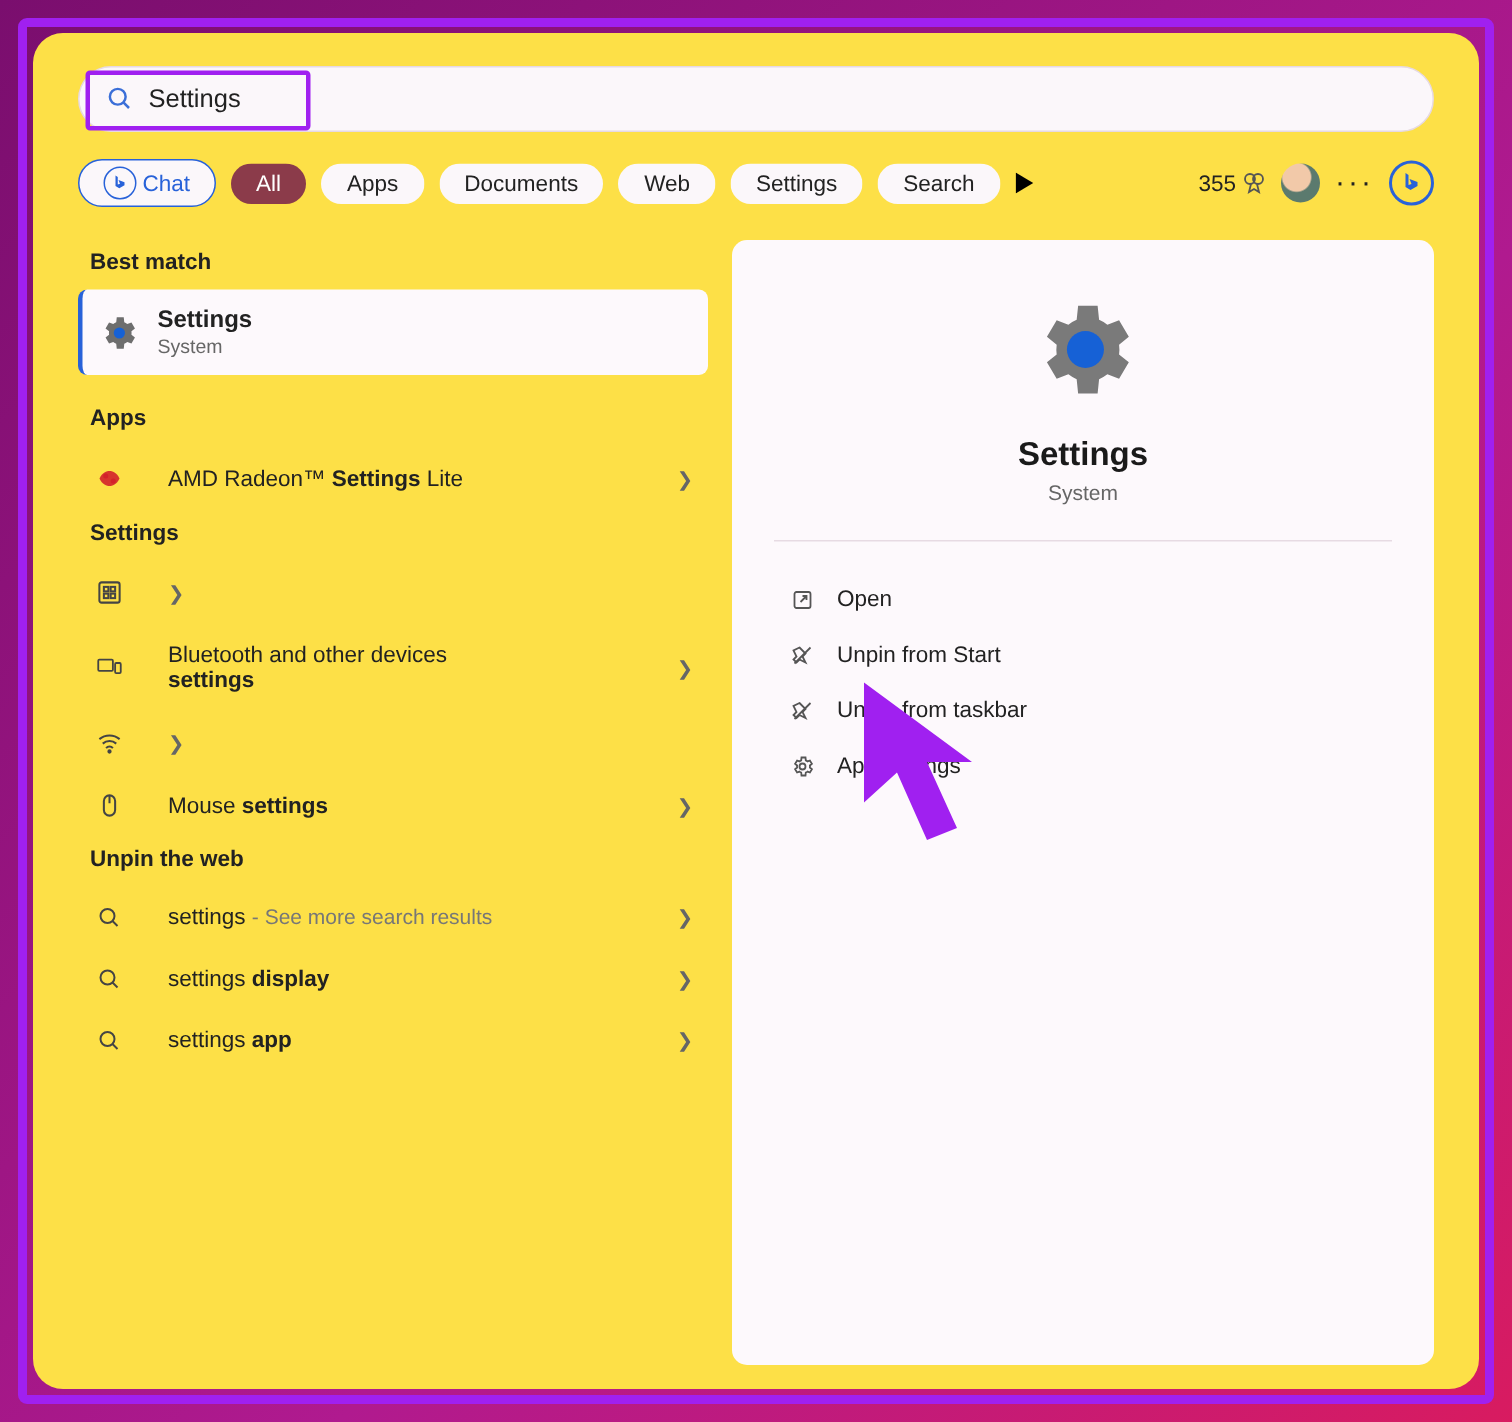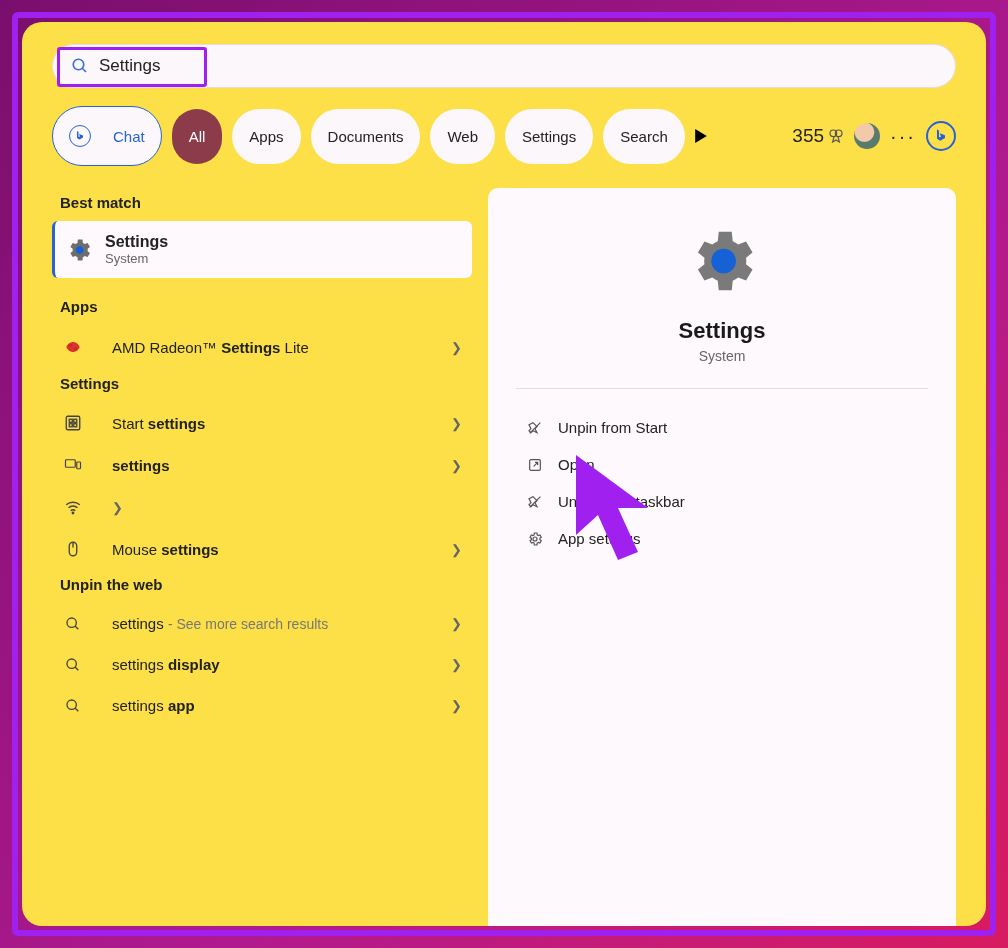--- a/index.html
+++ b/index.html
@@ -49,34 +49,34 @@
     color: #222;
     flex: 1;
   }
   .tabs-row {
     display: flex;
     align-items: center;
     gap: 10px;
     margin-bottom: 22px;
   }
   .pill {
-    padding: 18px 16px;
+    padding: 4px 16px;
     border-radius: 999px;
     background: #fbf7fa;
     font-size: 15px;
     color: #222;
     border: 1px solid transparent;
-    display: flex; align-items: center; gap: 22px;
+    display: flex; align-items: center; gap: 4px;
     cursor: pointer;
   }
   .pill.chat { border: 1px solid #2862d9; color: #2862d9; }
   .pill.all { background: #8b3b4a; color: #fff; }
   .spacer { flex: 1; }
   .play-icon { color: #000; font-size: 14px; cursor: pointer; }
-  .count { font-size: 19px; color: #222; display:flex; align-items:center; gap:4px;}
+  .count { font-size: 15px; color: #222; display:flex; align-items:center; gap:4px;}
   .badge { width: 16px; height: 16px; color:#555;}
   .avatar { width: 26px; height: 26px; border-radius: 50%; background: radial-gradient(circle at 40% 35%, #f2c9a9 0 40%, #5b7a6e 45% 100%); cursor:pointer;}
   .dots { font-size: 20px; color:#222; cursor: pointer; letter-spacing:2px;}
   .bing-icon { width: 30px; height: 30px; border-radius: 50%; border: 2px solid #2862d9; display:flex; align-items:center; justify-content:center; color:#2862d9; cursor:pointer;}
   .bing-small { width: 22px; height: 22px; border-radius:50%; border:1.5px solid #2862d9; display:flex;align-items:center;justify-content:center;color:#2862d9;}
   .columns {
     display: flex;
     gap: 16px;
     height: calc(100% - 110px);
     justify-content: center;
@@ -250,31 +250,31 @@
       <div class="list-item">
         <span class="li-icon">
               <svg width="18" height="18" viewBox="0 0 24 24" fill="none" stroke="currentColor" stroke-width="1.8">
                 <rect x="3" y="3" width="18" height="18" rx="2"></rect>
                 <rect x="7" y="7" width="4" height="4"></rect>
                 <rect x="13" y="7" width="4" height="4"></rect>
                 <rect x="7" y="13" width="4" height="4"></rect>
                 <rect x="13" y="13" width="4" height="4"></rect>
               </svg>
             </span>
-        <div class="li-label"><span>Start </span><span class="bold">settings</span></div>
         <span class="chev">❯</span>
       </div>
       <div class="list-item">
         <span class="li-icon">
               <svg width="18" height="18" viewBox="0 0 24 24" fill="none" stroke="currentColor" stroke-width="1.6">
                 <rect x="2" y="5" width="13" height="10" rx="1"></rect>
                 <rect x="17" y="8" width="5" height="9" rx="1"></rect>
               </svg>
             </span>
         <div class="li-label two-line">
+          <span>Bluetooth and other devices</span>
           <span class="bold">settings</span>
         </div>
         <span class="chev">❯</span>
       </div>
       <div class="list-item">
         <span class="li-icon">
               <svg width="18" height="18" viewBox="0 0 24 24" fill="none" stroke="currentColor" stroke-width="1.8">
                 <path d="M3 9a14 14 0 0118 0"></path>
                 <path d="M6 13a9 9 0 0112 0"></path>
                 <path d="M9 17a4 4 0 016 0"></path>
@@ -332,41 +332,41 @@
         <span class="gear-big">
           <svg viewBox="0 0 24 24" width="78" height="78">
                 <path fill="#7a7a7a" d="M19.4 13a7.5 7.5 0 000-2l2-1.6-2-3.4-2.4.9a7.5 7.5 0 00-1.7-1L15 3h-4l-.3 2.9a7.5 7.5 0 00-1.7 1L6.6 6 4.6 9.4 6.6 11a7.5 7.5 0 000 2l-2 1.6 2 3.4 2.4-.9a7.5 7.5 0 001.7 1L11 21h4l.3-2.9a7.5 7.5 0 001.7-1l2.4.9 2-3.4z"></path>
                 <circle cx="12.5" cy="12" r="3.8" fill="#1661d6"></circle>
               </svg>
         </span>
         <div class="r-title">Settings</div>
         <div class="r-sub">System</div>
       </div>
       <div class="actions">
+        <div class="action">
+          <span class="action-icon">
+                <svg width="16" height="16" viewBox="0 0 24 24" fill="none" stroke="currentColor" stroke-width="1.8">
+                  <rect x="4" y="4" width="16" height="16" rx="2"></rect>
+                  <path d="M10 14l6-6M12 8h4v4"></path>
+                </svg>
+              </span>
+          <span>Open</span>
+        </div>
         <div class="action">
           <span class="action-icon">
                 <svg width="16" height="16" viewBox="0 0 24 24" fill="none" stroke="currentColor" stroke-width="1.8">
                   <path d="M9 4l6 6-3 3 3 6-6-3-3 3-3-3 3-3-3-6z"></path>
                   <line x1="4" y1="20" x2="20" y2="4"></line>
                 </svg>
               </span>
           <span>Unpin from Start</span>
         </div>
         <div class="action">
           <span class="action-icon">
                 <svg width="16" height="16" viewBox="0 0 24 24" fill="none" stroke="currentColor" stroke-width="1.8">
-                  <rect x="4" y="4" width="16" height="16" rx="2"></rect>
-                  <path d="M10 14l6-6M12 8h4v4"></path>
-                </svg>
-              </span>
-          <span>Open</span>
-        </div>
-        <div class="action">
-          <span class="action-icon">
-                <svg width="16" height="16" viewBox="0 0 24 24" fill="none" stroke="currentColor" stroke-width="1.8">
                   <path d="M9 4l6 6-3 3 3 6-6-3-3 3-3-3 3-3-3-6z"></path>
                   <line x1="4" y1="20" x2="20" y2="4"></line>
                 </svg>
               </span>
           <span>Unpin from taskbar</span>
         </div>
         <div class="action">
           <span class="action-icon">
                 <svg width="16" height="16" viewBox="0 0 24 24" fill="none" stroke="currentColor" stroke-width="1.8">
                   <circle cx="12" cy="12" r="3"></circle>

